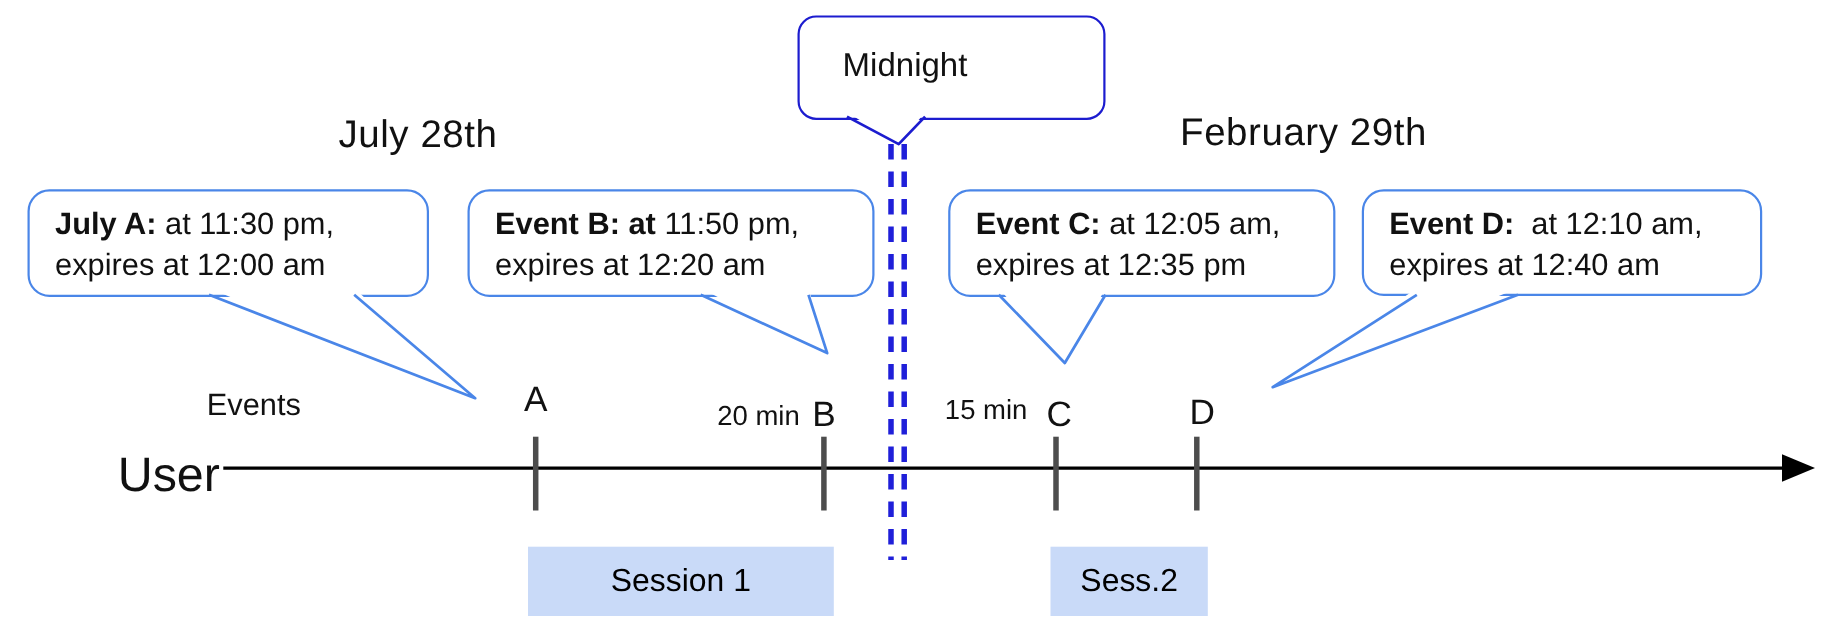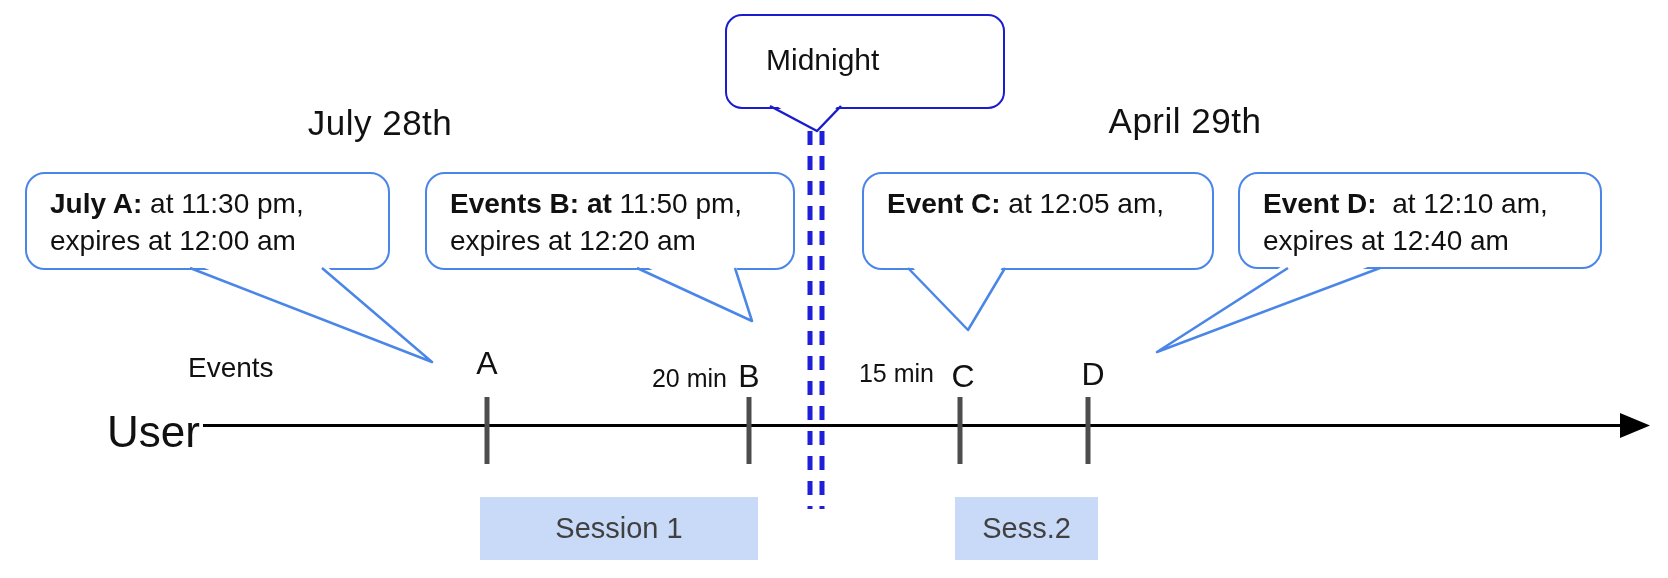--- a/index.html
+++ b/index.html
@@ -33,61 +33,62 @@
     font-size:32px;
   }
   .gap-label {
     position:absolute; width:140px; margin-left:-70px; text-align:right;
     font-size:25px;
   }
 
   .session {
     position:absolute; background:var(--session-fill,#c9daf8);
     display:flex; align-items:center; justify-content:center;
-    font-size:29px; color:#404040;
+    font-size:29px; color:#000000;
   }
 
   svg.art { position:absolute; left:0; top:0; pointer-events:none; }
   .dash      { stroke:var(--dashed-line,#1f1fd9); stroke-width:5; stroke-dasharray:14 11; }
   .axis      { stroke:var(--axis-color,#000); stroke-width:3; }
   .axis-head { fill:var(--axis-color,#000); }
   .tick      { stroke:var(--tick-color,#4d4d4d); stroke-width:5; }
   .tailfill  { fill:#fff; stroke:none; }
   .mstroke   { fill:none; stroke:var(--midnight-border,#1c1ccf); stroke-width:2.5; stroke-linejoin:round; }
   .cstroke   { fill:none; stroke:var(--callout-border,#4a86e8); stroke-width:2.5; stroke-linejoin:round; }
 </style>
 </head>
 <body>
 
 <div class="stage">
 
   <div class="day-label" style="left:250px;top:103px">July 28th</div>
-  <div class="day-label" style="left:1055px;top:101px">April 29th</div>
+  <div class="day-label" style="left:1055px;top:101px">February 29th</div>
 
   <div class="bubble midnight" style="left:725px;top:14px;width:280px;height:95px">
     <div class="midnight-txt">Midnight</div>
   </div>
 
   <div class="bubble" style="left:25px;top:172px;width:365px;height:98px">
     <div class="btxt">
       <div><span class="b">July A:</span><span class="r"> at 11:30 pm,</span></div>
       <div>expires at 12:00 am</div>
     </div>
   </div>
 
   <div class="bubble" style="left:425px;top:172px;width:370px;height:98px">
     <div class="btxt">
-      <div><span class="b">Events B: at</span><span class="r"> 11:50 pm,</span></div>
+      <div><span class="b">Event B: at</span><span class="r"> 11:50 pm,</span></div>
       <div>expires at 12:20 am</div>
     </div>
   </div>
 
   <div class="bubble" style="left:862px;top:172px;width:352px;height:98px">
     <div class="btxt">
       <div><span class="b">Event C:</span><span class="r"> at 12:05 am,</span></div>
+      <div>expires at 12:35 pm</div>
     </div>
   </div>
 
   <div class="bubble" style="left:1238px;top:172px;width:364px;height:97px">
     <div class="btxt">
       <div><span class="b">Event D:</span><span class="r">  at 12:10 am,</span></div>
       <div>expires at 12:40 am</div>
     </div>
   </div>
 

